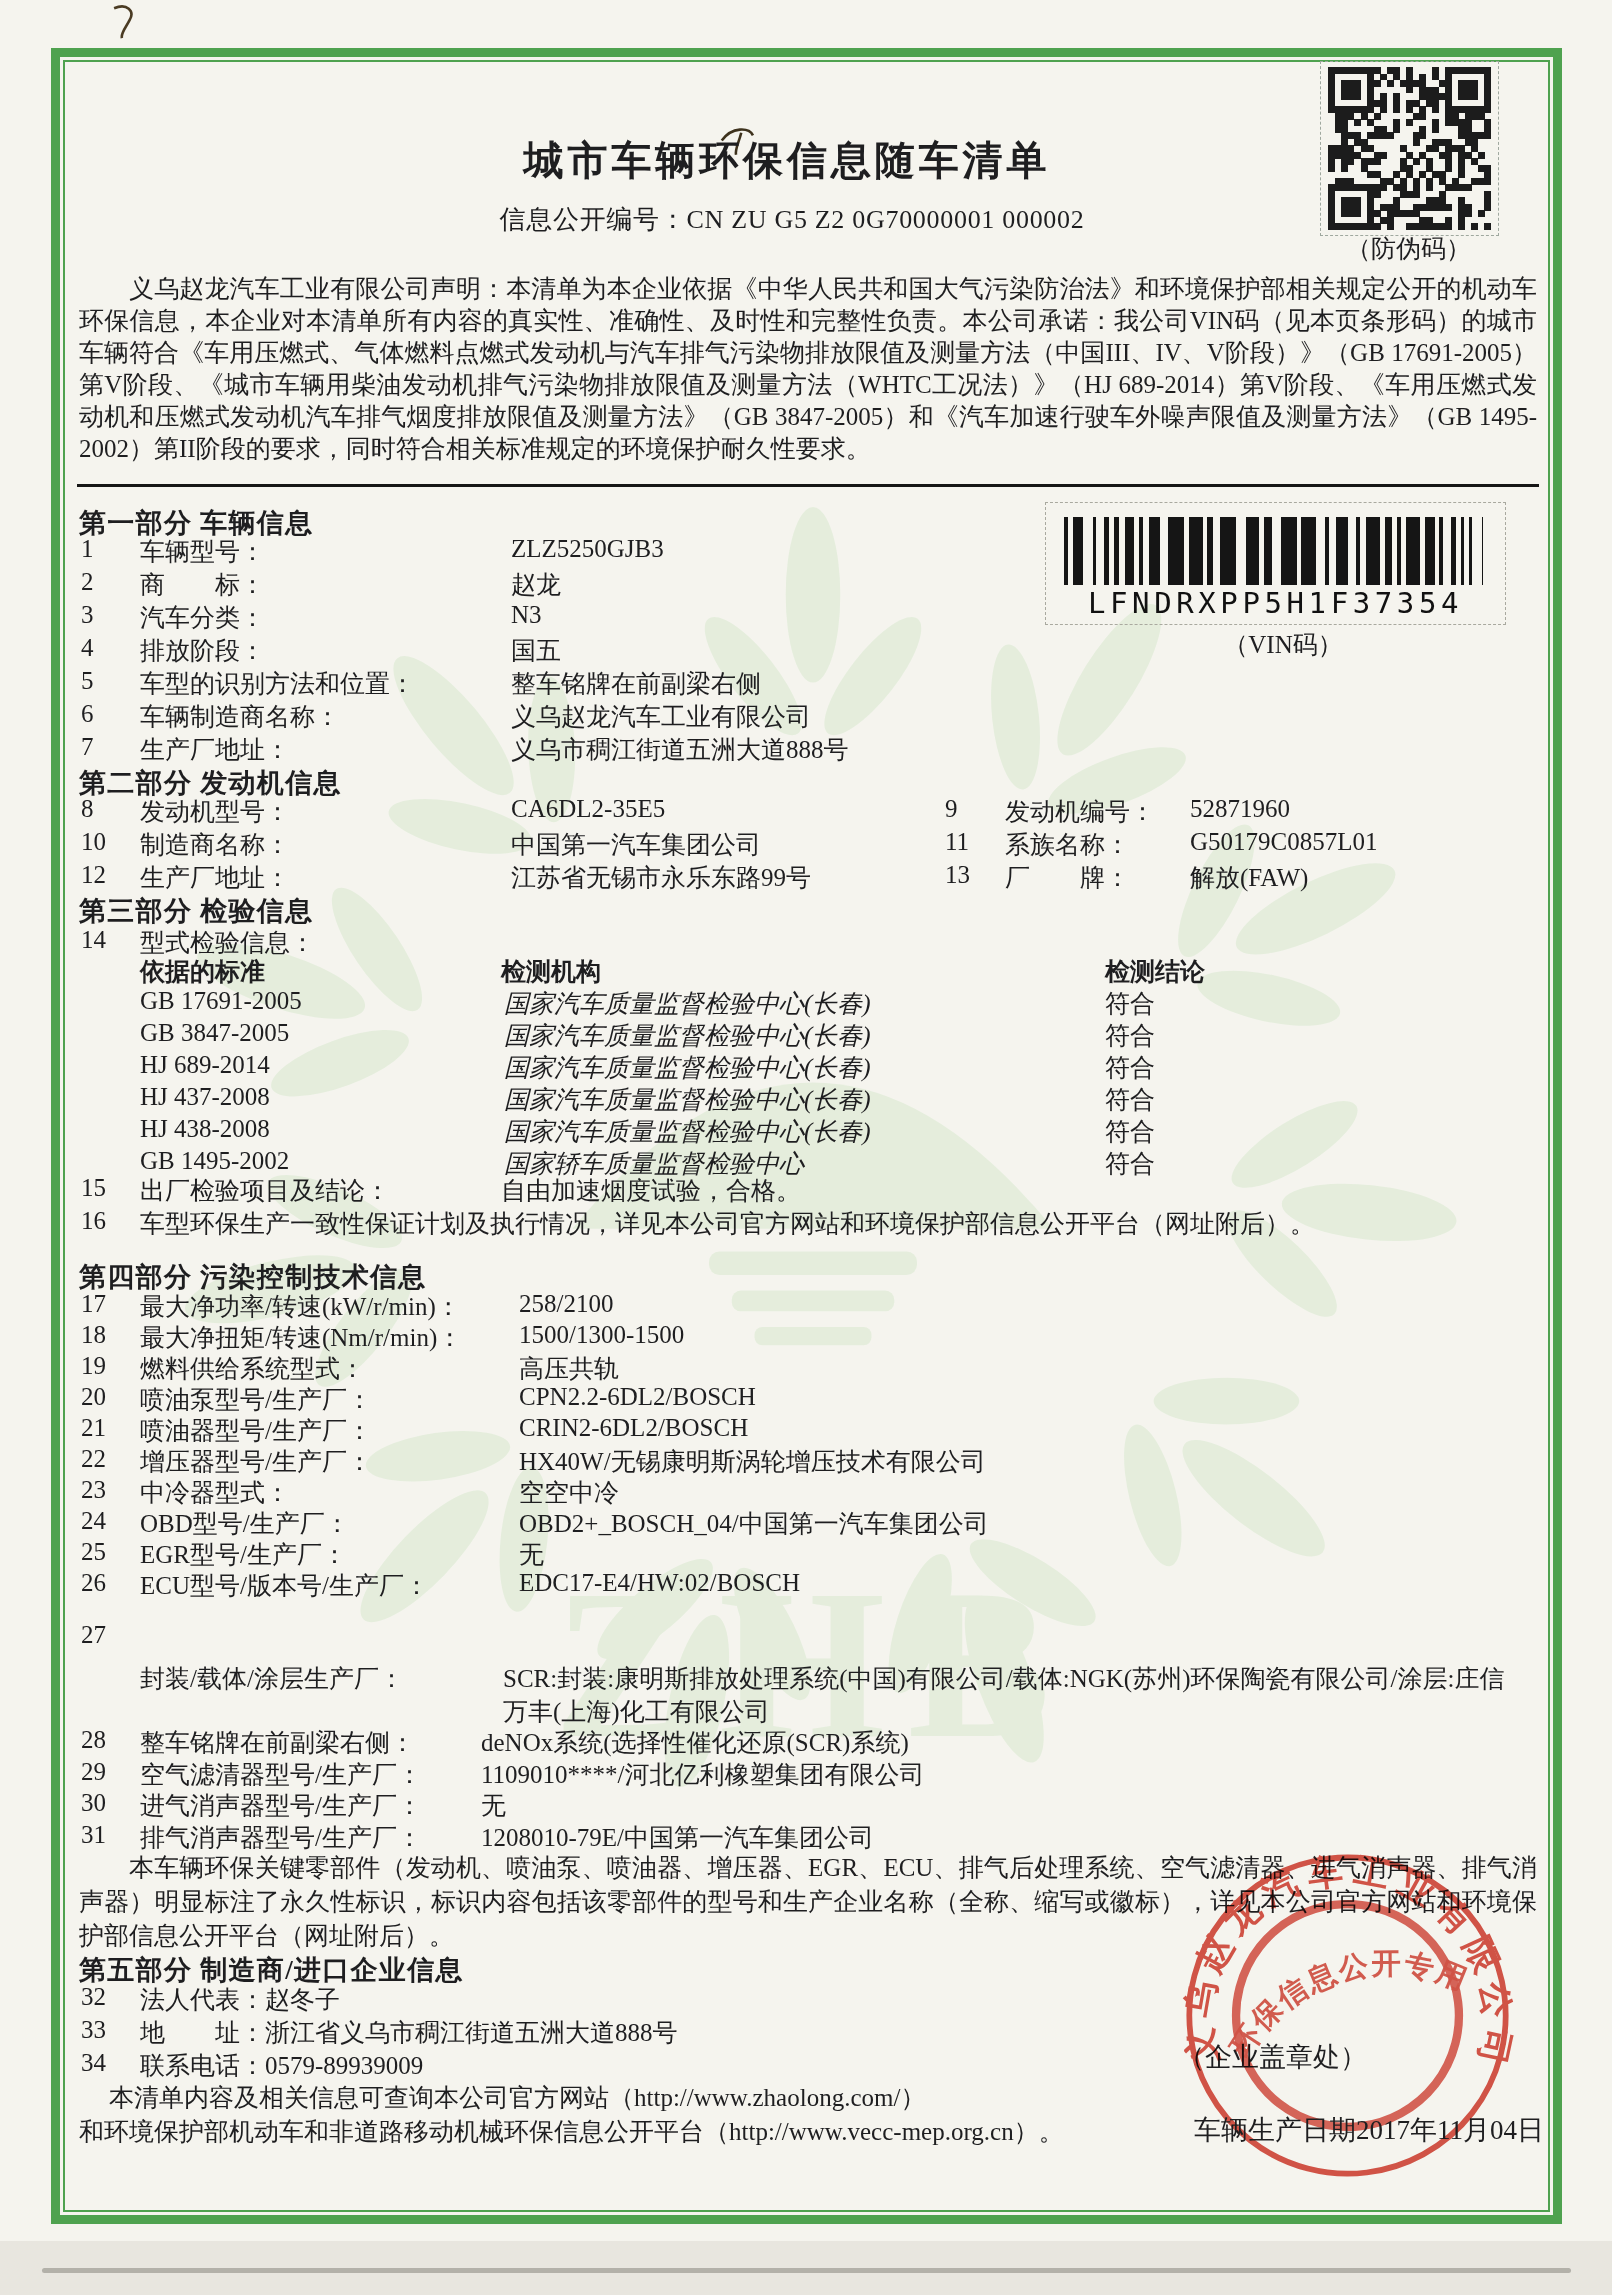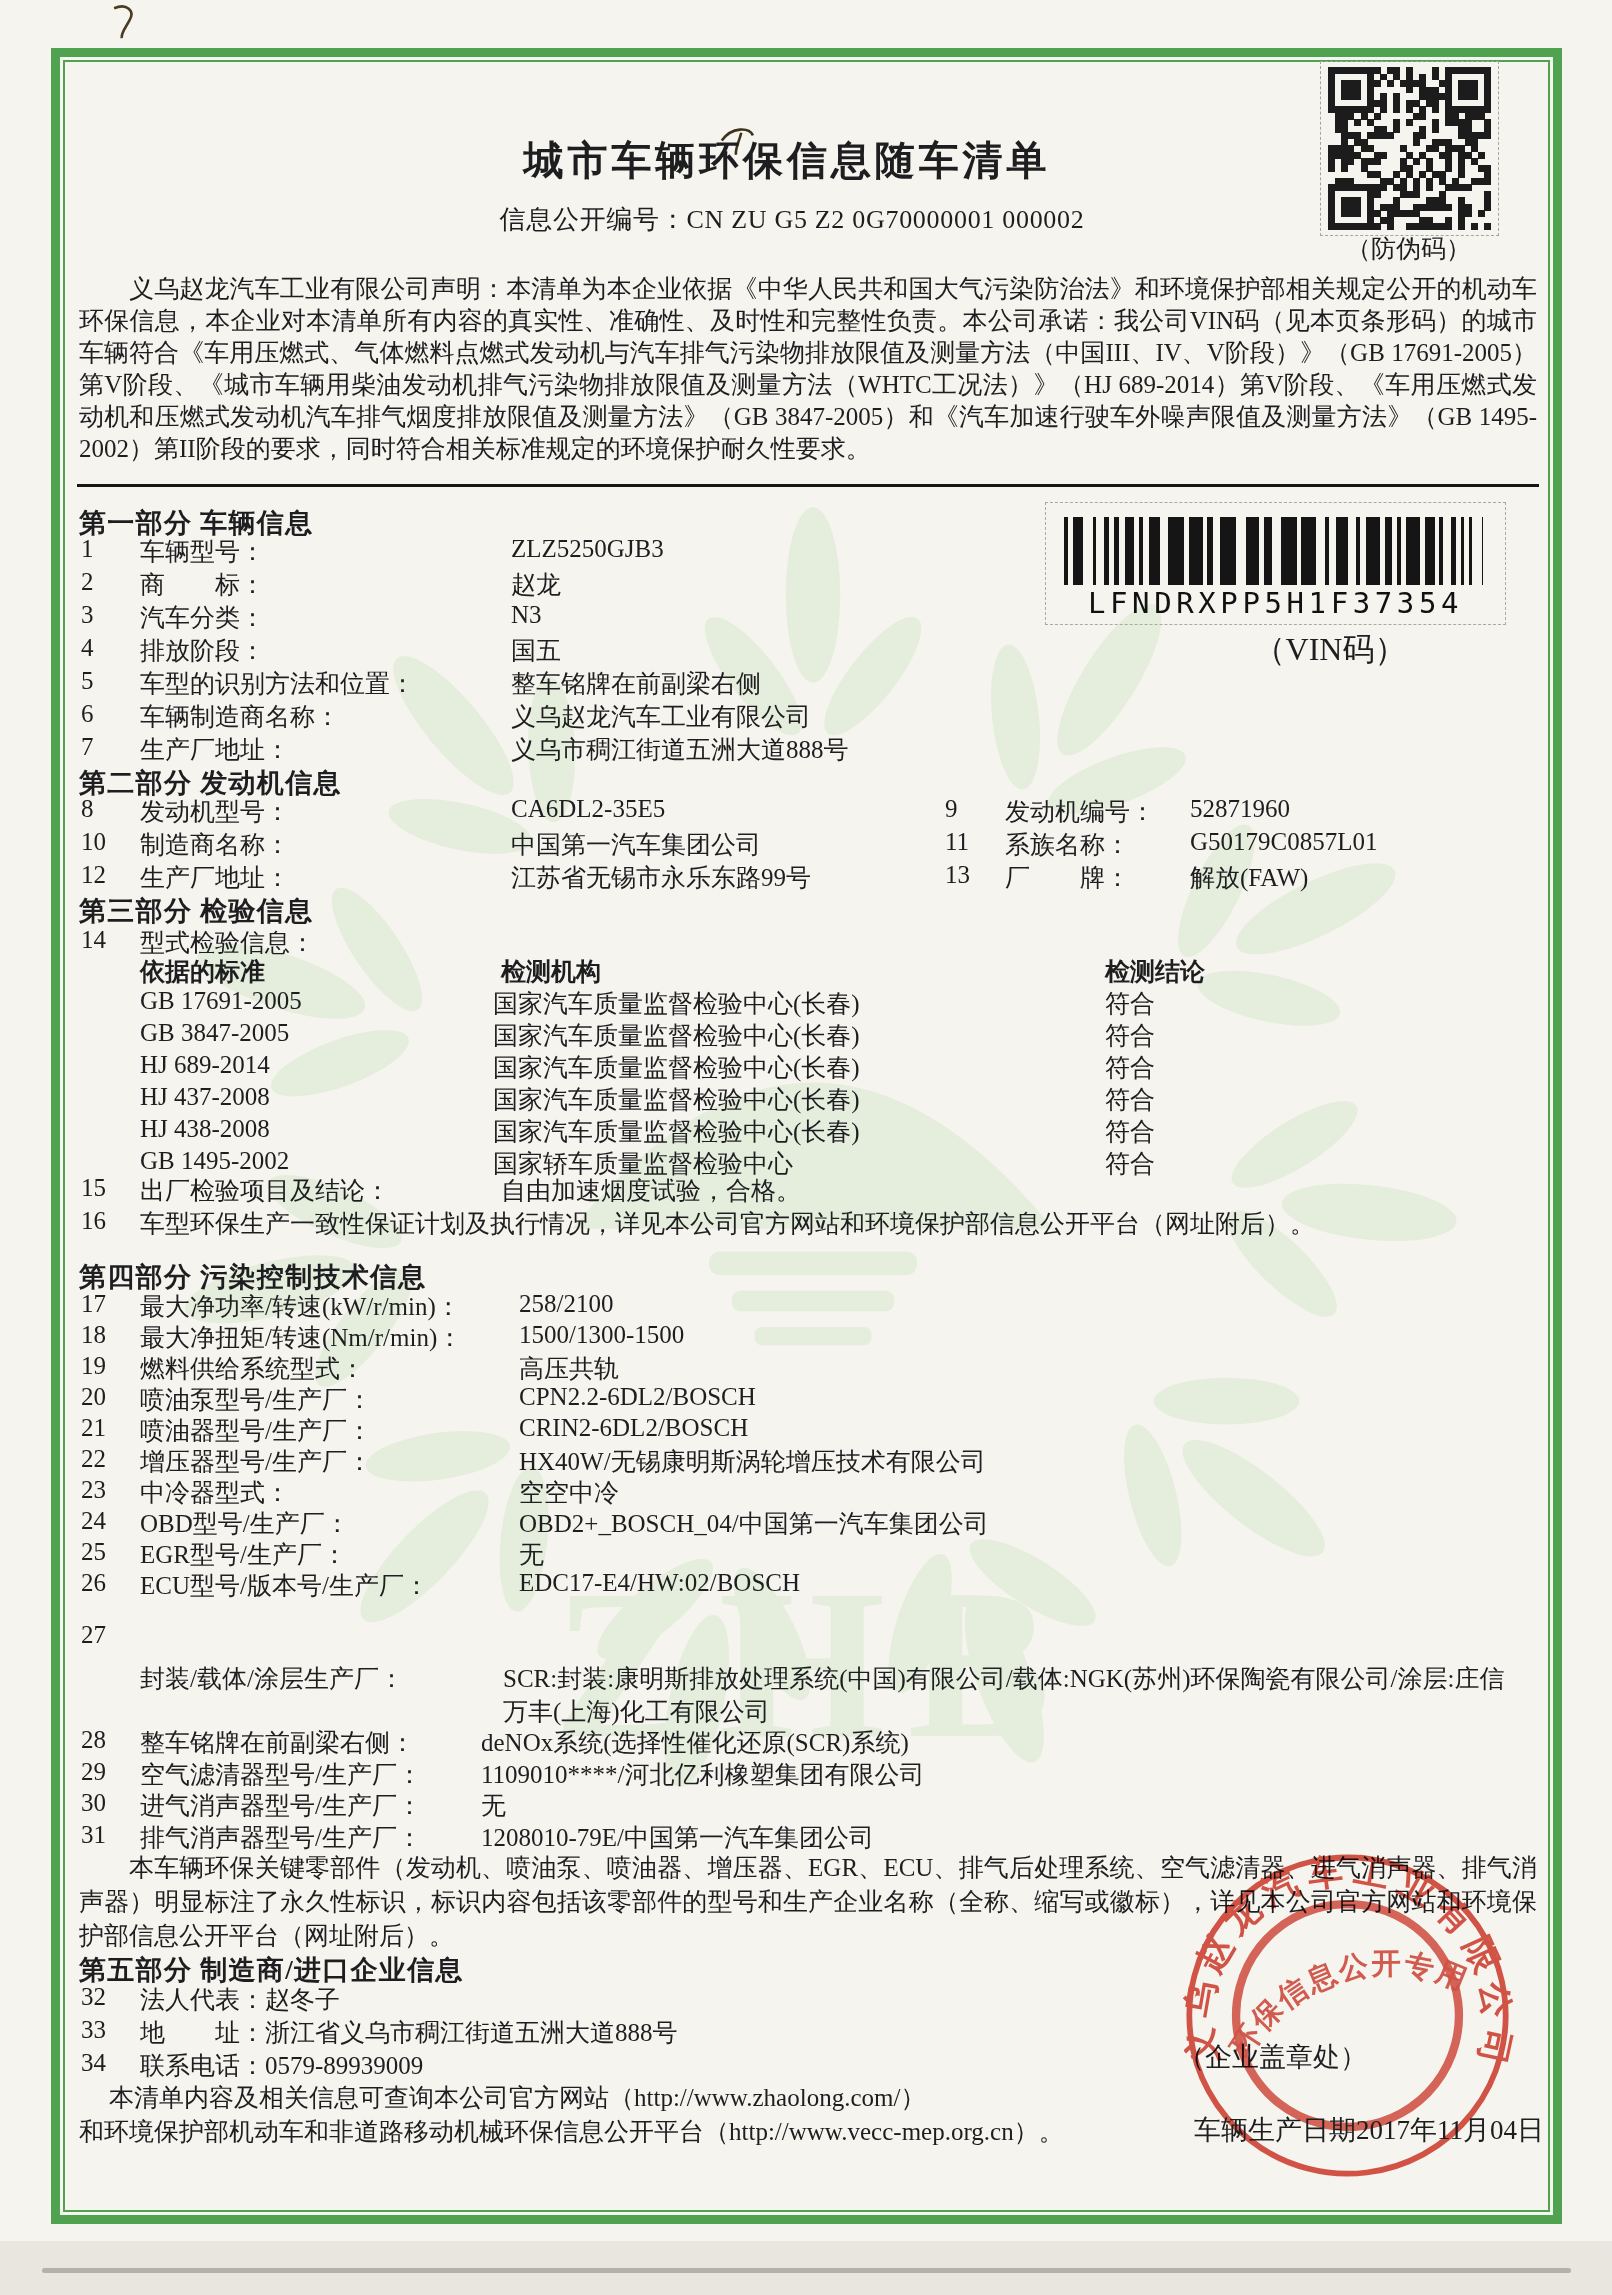--- a/index.html
+++ b/index.html
@@ -31,30 +31,30 @@
   .r .vl2{position:absolute;left:1190px;}
   .rows1 .r{height:33px;}
   .rows2 .r{height:33px;}
   .rows3 .r{height:32px;}
   .rows4 .r{height:31px;}
   .rows4 .vl{left:503px;margin-left:16px;}
   .rows4b .r{height:31.5px;}
   .rows4b .vl{left:481px;}
   .rows5 .r{height:33px;}
   .r .std{position:absolute;left:140px;}
-  .r .org{position:absolute;left:493px;}
+  .r .org{position:absolute;left:504px;font-style:italic;}
   .r .res{position:absolute;left:1105px;}
   .thead{font-size:25px;font-weight:bold;white-space:nowrap;}
   .fs38{font-size:25px;white-space:nowrap;}
   
   .bcbox{left:1045px;top:502px;width:459px;height:121px;border:1.3px dashed #a9a99f;}
   #bars{position:absolute;left:18px;top:14.3px;width:423px;height:68px;}
   #bars i{position:absolute;top:0;height:68px;background:#151515;}
   .vin{position:absolute;left:0;top:83px;width:100%;text-align:center;font-size:29px;letter-spacing:4.6px;font-family:"DejaVu Sans Mono","Liberation Mono",monospace;color:#111;}
-  .vincap{left:1200px;top:628px;width:260px;font-size:32px;}
+  .vincap{left:1153px;top:628px;width:260px;font-size:25px;}
   
   .wm{left:143px;top:455px;opacity:0.55;pointer-events:none;}
   
   .stamp{left:1181px;top:1849px;width:333px;height:333px;transform:rotate(-7deg);mix-blend-mode:multiply;opacity:.85;}
   
   .scanband{left:0;top:2241px;width:1613px;height:55px;background:#e8e6df;}
   .scanline{left:42px;top:2268px;width:1529px;height:5.2px;background:#7d7b74;opacity:.5;border-radius:2.6px;}
   .hair{pointer-events:none;}
 </style>
 </head>

